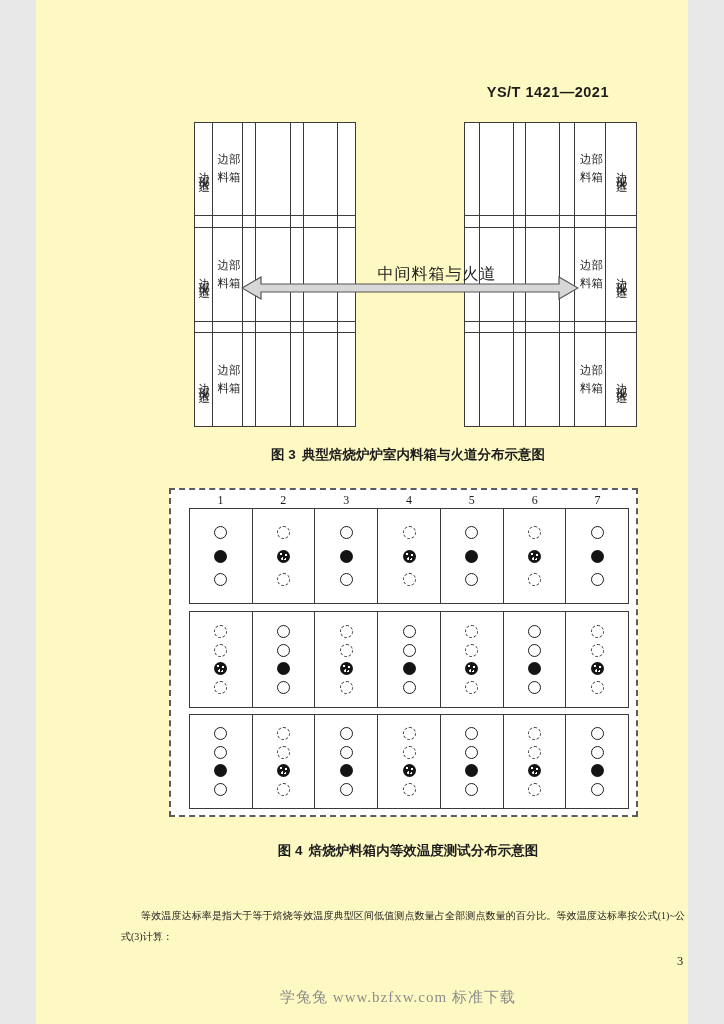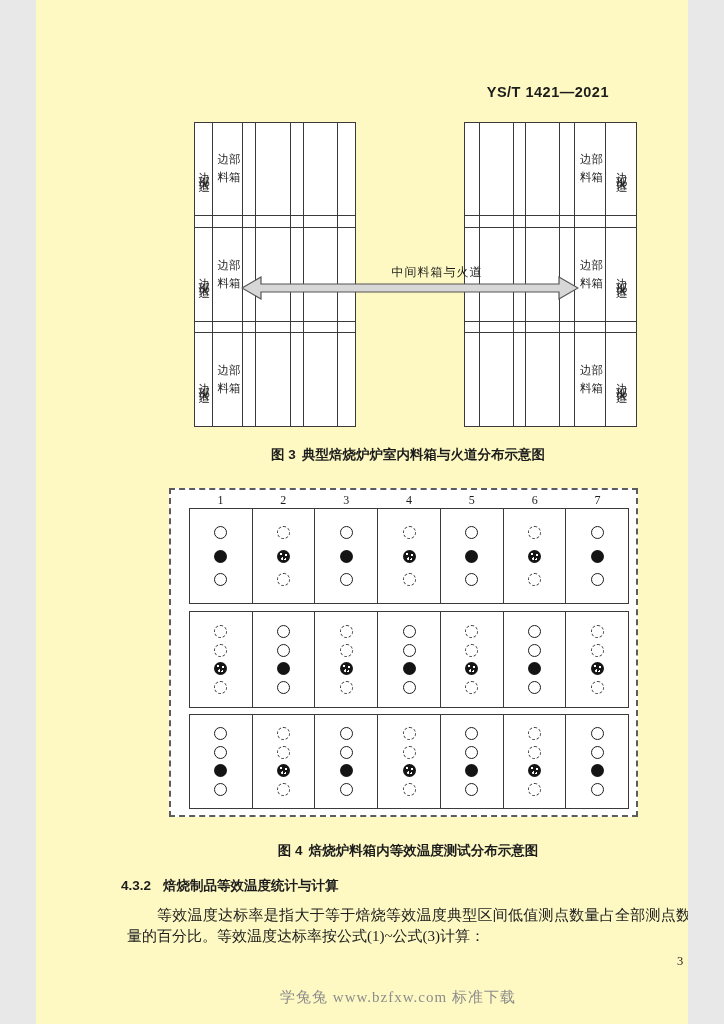--- a/index.html
+++ b/index.html
@@ -17,21 +17,21 @@
   .f2-block { position:absolute; top:2px; display:flex; flex-direction:column; border:1.6px solid #3a3a3a; background:#fff; }
   .f2-left  { left:3px; }
   .f2-right { left:273px; }
   .f2-row, .f2-strip { display:flex; box-sizing:border-box; }
   .f2-strip { border-top:1.4px solid #3a3a3a; border-bottom:1.4px solid #3a3a3a; }
   .f2-cell { box-sizing:border-box; border-right:1.3px solid #3a3a3a; display:flex; align-items:center; justify-content:center; }
   .f2-cell:last-child { border-right:none; }
   .v-label { writing-mode:vertical-rl; text-orientation:upright; font-size:11.5px; letter-spacing:3px; line-height:1; }
   .h-label { font-size:11.5px; width:26px; text-align:right; line-height:1.55; }
   .arrow-svg { position:absolute; left:50px; top:153px; }
-  .arrow-label { position:absolute; left:156px; top:144px; width:180px; text-align:center; font-size:12px; letter-spacing:1px; }
+  .arrow-label { position:absolute; left:156px; top:144px; width:180px; text-align:center; font-size:16px; letter-spacing:1px; }
 
   
   .fig-caption { position:absolute; left:10px; width:724px; text-align:center; font-family:"Liberation Sans","DejaVu Sans",sans-serif; font-weight:bold; font-size:13.5px; }
   .cap2 { top:446px; }
   .cap3 { top:842px; }
   .cap-title { margin-left:6px; }
 
   
   .fig3 { position:absolute; left:133px; top:488px; width:469px; height:329px; box-sizing:border-box; border:2px dashed #5c5c5c; background:#fff; }
   .fig3-numbers { display:flex; width:440px; margin:3px 0 0 18px; height:15px; font-size:12px; }
@@ -51,21 +51,21 @@
     background-image:
       radial-gradient(circle at 32% 30%, #fff 0 1.1px, rgba(0,0,0,0) 1.3px),
       radial-gradient(circle at 68% 38%, #fff 0 .9px,  rgba(0,0,0,0) 1.1px),
       radial-gradient(circle at 40% 66%, #fff 0 1.1px, rgba(0,0,0,0) 1.3px),
       radial-gradient(circle at 64% 72%, #fff 0 .9px,  rgba(0,0,0,0) 1.1px);
   }
 
   
   .sec-heading { position:absolute; left:85px; top:877px; font-family:"Liberation Sans","DejaVu Sans",sans-serif; font-weight:bold; font-size:13.5px; }
   .sec-title { margin-left:12px; }
-  .para { position:absolute; left:85px; top:905px; width:564px; font-size:15px; line-height:21px; text-indent:2em; text-align:justify;margin-left:6px; }
+  .para { position:absolute; left:85px; top:905px; width:564px; font-size:10px; line-height:21px; text-indent:2em; text-align:justify; }
   .page-num { position:absolute; left:641px; top:954px; font-size:12.5px; }
   .footer { position:absolute; left:0; top:988px; width:724px; text-align:center; color:#8c8c8c; font-size:15px; letter-spacing:1px; }
 </style>
 </head>
 <body>
 
 <div class="page">
 
   <div class="std-header">YS/T 1421—2021</div>
 
@@ -332,20 +332,17 @@
           <span class="dot filled"></span>
           <span class="dot open"></span>
         </div>
       </div>
   </div>
 
   <div class="fig-caption cap3">
     <span>图 4</span><span class="cap-title">焙烧炉料箱内等效温度测试分布示意图</span>
   </div>
 
-  <div class="sec-heading">
-    <span>4.3.2</span><span class="sec-title">焙烧制品等效温度统计与计算</span>
-  </div>
   <div class="para">等效温度达标率是指大于等于焙烧等效温度典型区间低值测点数量占全部测点数量的百分比。等效温度达标率按公式(1)~公式(3)计算：</div>
 
   <div class="page-num">3</div>
   <div class="footer">学兔兔 www.bzfxw.com 标准下载</div>
 </div>
 
 </body></html>

